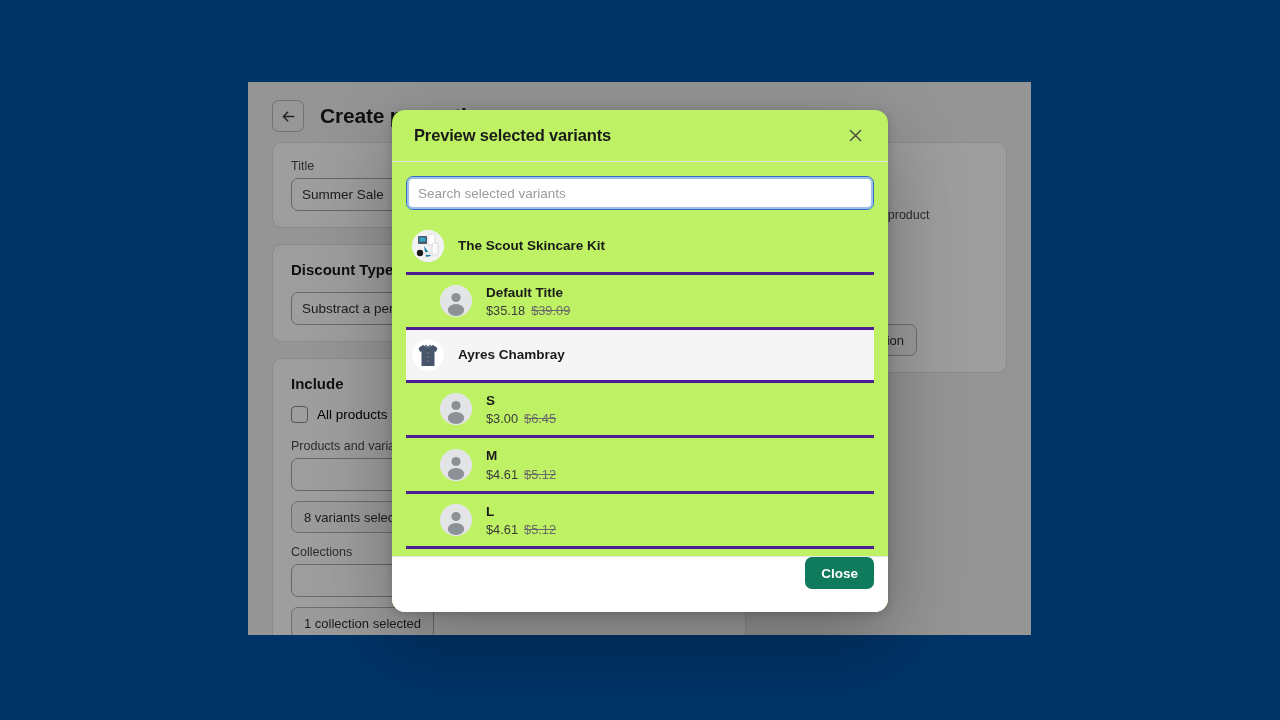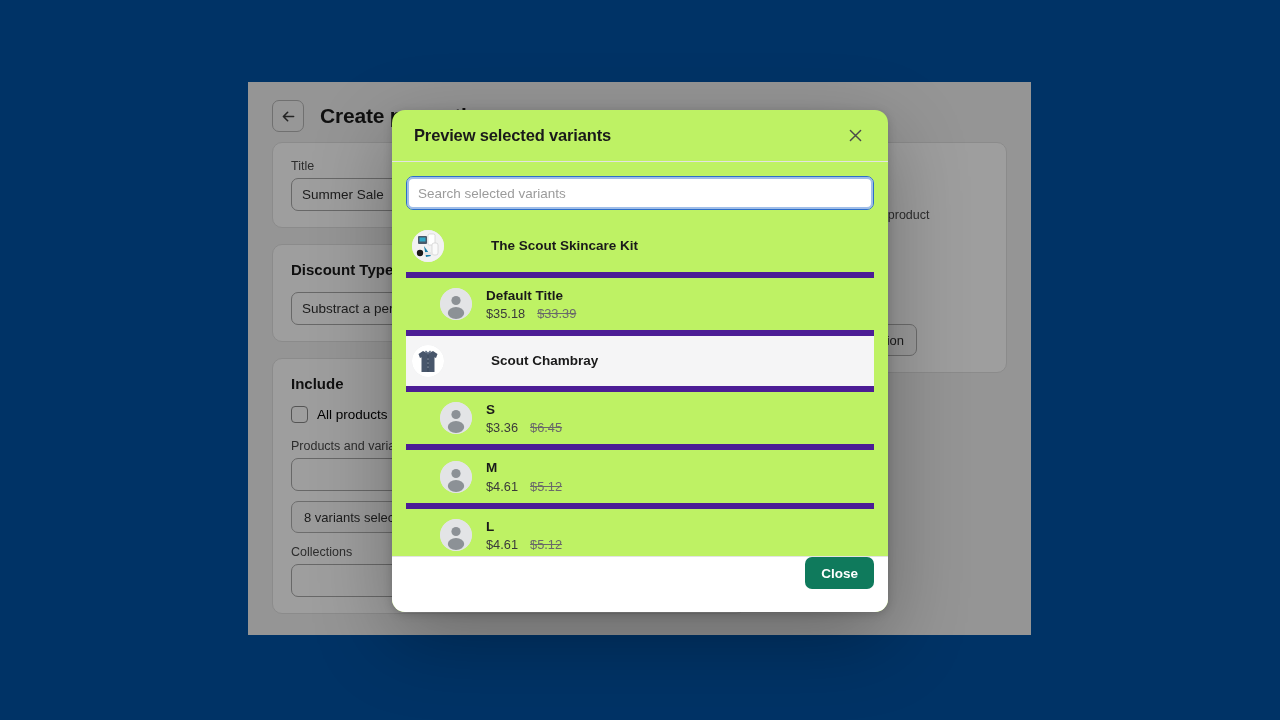--- a/index.html
+++ b/index.html
@@ -220,25 +220,25 @@
     overflow: hidden;
     position: relative;
     margin: 0 14px;
   }
 
   .list-inner { position: relative; }
 
   .row {
     display: flex;
     align-items: center;
-    border-top: 6px solid #4c1d95;
+    border-top: 3px solid #4c1d95;
     padding: 9px 6px;
     min-height: 52px;
   }
-  .row.product { padding-left: 6px; gap: 33px; }
+  .row.product { padding-left: 6px; }
   .row.variant { padding-left: 34px; }
   .row.highlight { background: #f5f5f6; }
   .row:first-child { border-top: none; }
 
   .thumb {
     width: 32px; height: 32px;
     border-radius: 50%;
     flex: 0 0 32px;
     overflow: hidden;
     background: #e1e3e5;
@@ -252,21 +252,21 @@
   .row-name {
     font-size: 13.5px;
     font-weight: bold;
     color: #1a1a1a;
     line-height: 1.35;
   }
 
   .price-line {
     display: flex;
     align-items: center;
-    gap: 12px;
+    gap: 6px;
     margin-top: 1px;
   }
   .price-new { font-size: 12.8px; color: #3a3a3a; }
   .price-old { font-size: 12.8px; color: #6a6a6a; text-decoration: line-through; }
 
   .modal-footer {
     flex: 0 0 56px;
     height: 56px;
     border-top: 1px solid #e3e3e3;
     display: flex;
@@ -329,20 +329,21 @@
           </div>
 
           <div class="field-label">Products and variants</div>
           <div class="text-input"></div>
           <div class="pill-btn">8 variants selected</div>
 
           <div class="spacer-10"></div>
 
           <div class="field-label">Collections</div>
           <div class="text-input"></div>
+          <div class="pill-btn">1 collection selected</div>
         </div>
 
       </div>
 
       <div class="bg-col-side">
         <div class="card">
           <div class="summary-title">Summary</div>
 
           <div class="sum-h">Products</div>
           <div class="sum-p">1 collection and 1 product</div>
@@ -399,52 +400,52 @@
               <svg width="32" height="32" viewBox="0 0 32 32">
                 <circle cx="16" cy="16" r="16" fill="#e3e4e6"></circle>
                 <circle cx="16" cy="12.5" r="4.6" fill="#8c9196"></circle>
                 <ellipse cx="16" cy="25" rx="8.2" ry="6" fill="#8c9196"></ellipse>
               </svg>
             </div>
             <div class="row-text">
               <div class="row-name">Default Title</div>
               <div class="price-line">
                 <span class="price-new">$35.18</span>
-                <span class="price-old">$33.39</span>
+                <span class="price-old">$39.09</span>
               </div>
             </div>
           </div>
           <div class="row product highlight">
             <div class="thumb">
               <svg width="32" height="32" viewBox="0 0 32 32">
                 <rect width="32" height="32" fill="#ffffff"></rect>
                 <path d="M11 6 L16 8.5 L21 6 L25.5 9 L24 13 L22.5 12.2 L22.5 27 L9.5 27 L9.5 12.2 L8 13 L6.5 9 Z" fill="#48566b"></path>
                 <path d="M13 6.4 L16 9.5 L19 6.4 L18 5.6 L16 7.4 L14 5.6 Z" fill="#5b6a80"></path>
                 <line x1="16" y1="10" x2="16" y2="27" stroke="#3a475a" stroke-width="0.9"></line>
                 <circle cx="16" cy="14" r="0.55" fill="#cfd6de"></circle>
                 <circle cx="16" cy="18" r="0.55" fill="#cfd6de"></circle>
                 <circle cx="16" cy="22" r="0.55" fill="#cfd6de"></circle>
               </svg>
             </div>
             <div class="row-text">
-              <div class="row-name">Scout Chambray</div>
+              <div class="row-name">Ayres Chambray</div>
             </div>
           </div>
           <div class="row variant">
             <div class="thumb">
               <svg width="32" height="32" viewBox="0 0 32 32">
                 <circle cx="16" cy="16" r="16" fill="#e3e4e6"></circle>
                 <circle cx="16" cy="12.5" r="4.6" fill="#8c9196"></circle>
                 <ellipse cx="16" cy="25" rx="8.2" ry="6" fill="#8c9196"></ellipse>
               </svg>
             </div>
             <div class="row-text">
               <div class="row-name">S</div>
               <div class="price-line">
-                <span class="price-new">$3.36</span>
+                <span class="price-new">$3.00</span>
                 <span class="price-old">$6.45</span>
               </div>
             </div>
           </div>
           <div class="row variant">
             <div class="thumb">
               <svg width="32" height="32" viewBox="0 0 32 32">
                 <circle cx="16" cy="16" r="16" fill="#e3e4e6"></circle>
                 <circle cx="16" cy="12.5" r="4.6" fill="#8c9196"></circle>
                 <ellipse cx="16" cy="25" rx="8.2" ry="6" fill="#8c9196"></ellipse>

